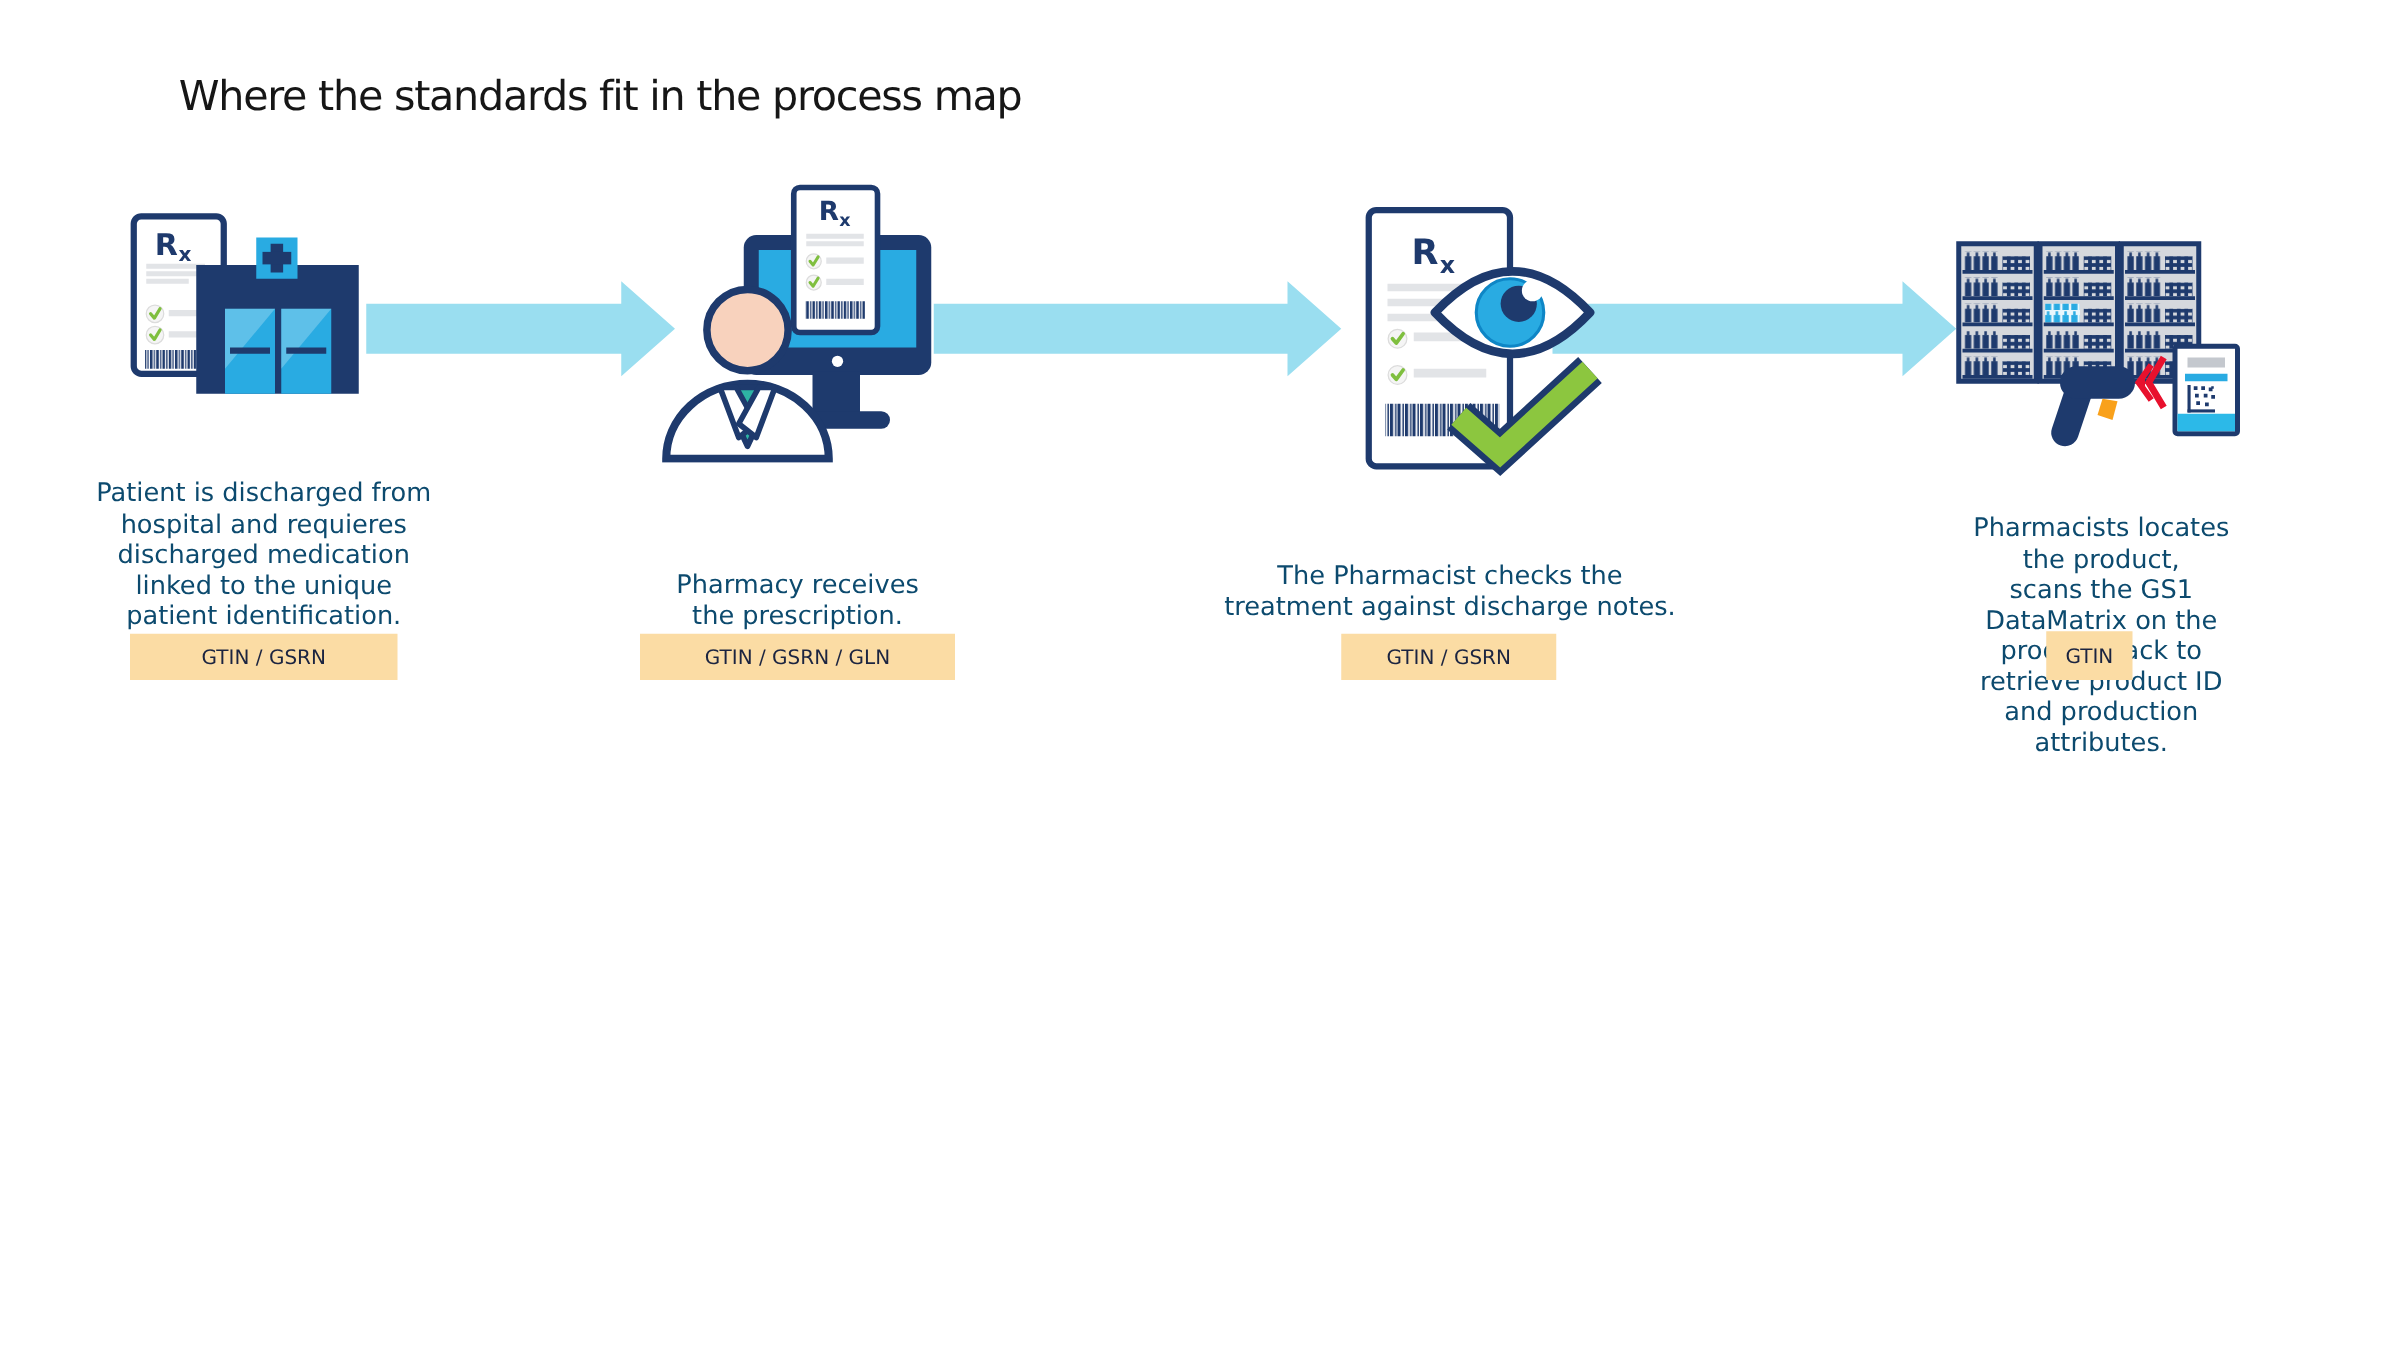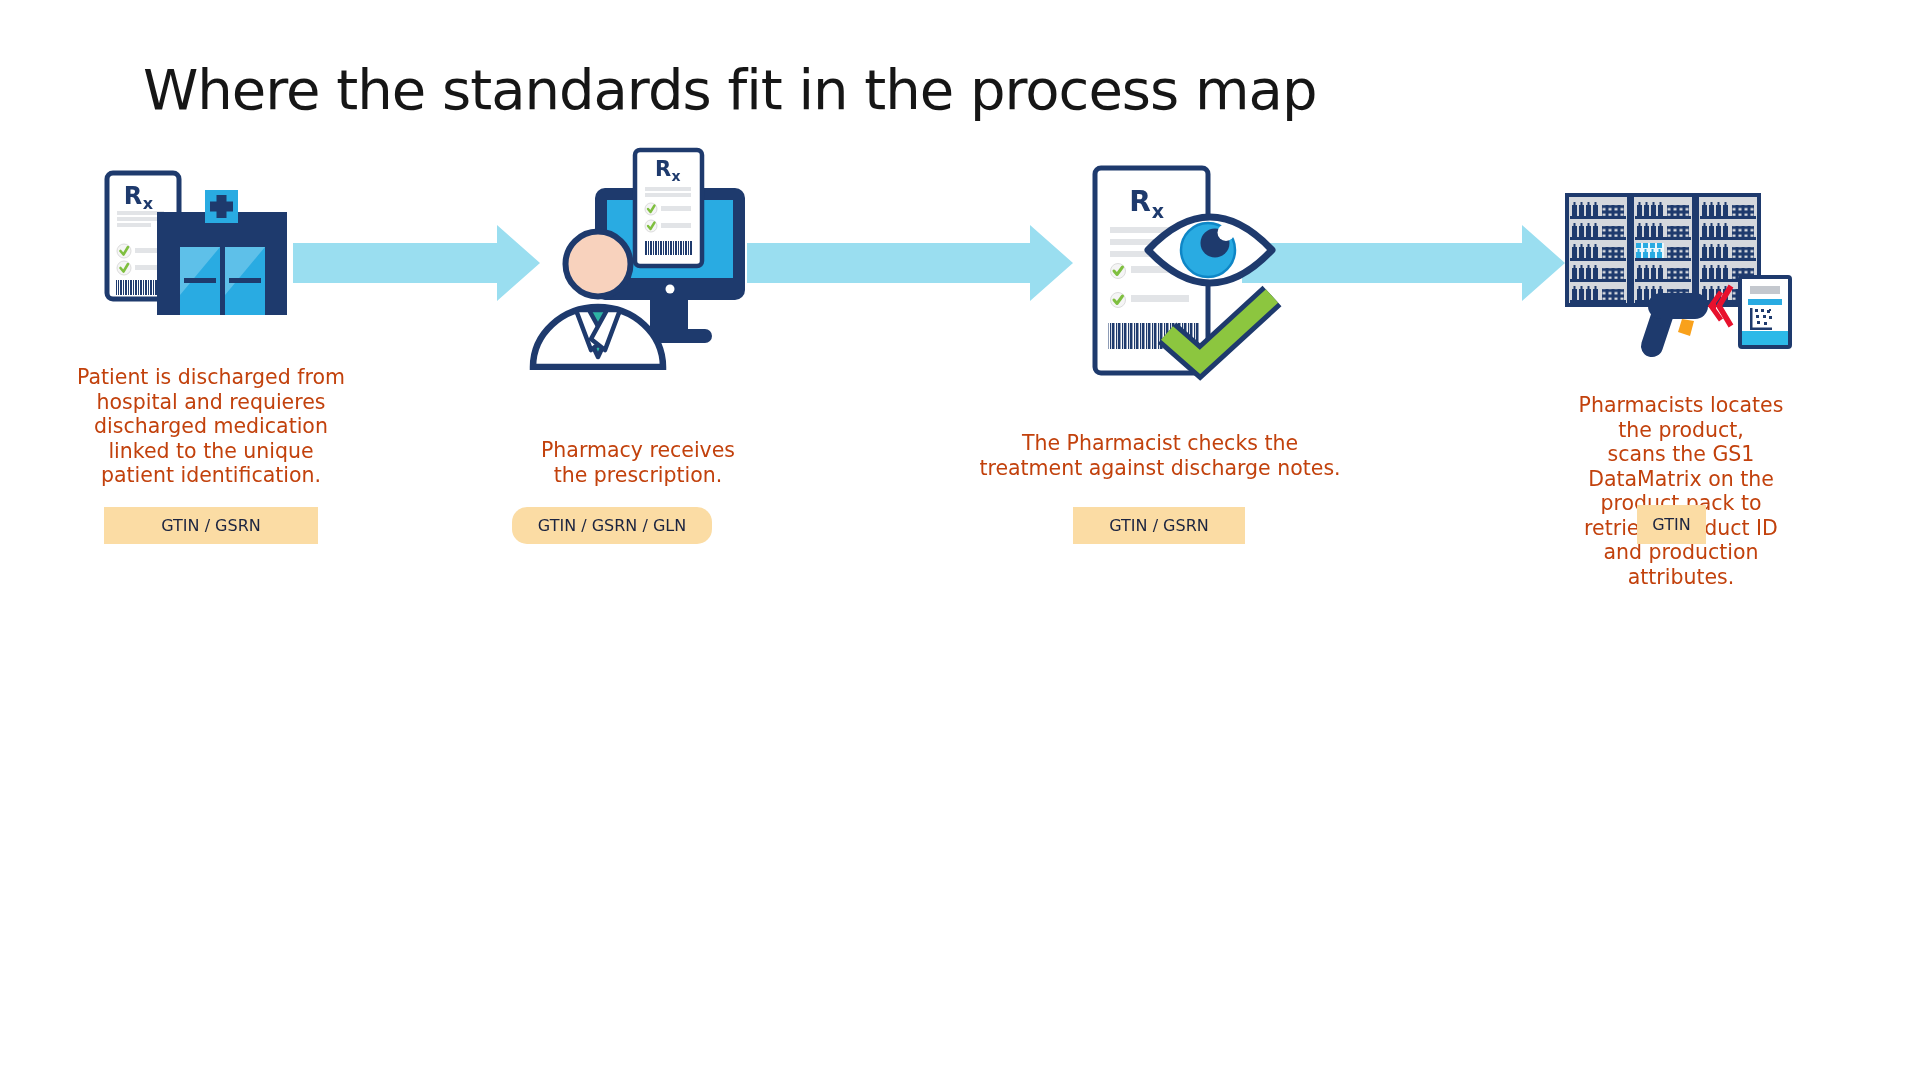--- a/index.html
+++ b/index.html
@@ -1,34 +1,34 @@
 <!DOCTYPE html>
 <html><head>
 <meta charset="utf-8">
 <style>
   html,body{margin:0;padding:0;background:#fff;}
   .canvas{position:relative;width:1920px;height:1080px;background:#ffffff;overflow:hidden;
           font-family:"DejaVu Sans","Liberation Sans",sans-serif;color:#141414;}
-  .title{position:absolute;left:143px;top:57px;font-size:56px;letter-spacing:-1px;color:#161616;white-space:nowrap;}
+  .title{position:absolute;left:143px;top:57px;font-size:33px;letter-spacing:-1px;color:#161616;white-space:nowrap;}
   .arrows{position:absolute;left:0;top:0;}
   .icon{position:absolute;}
   .i1{left:100px;top:168px;}
   .i2{left:525px;top:145px;}
   .i3{left:1088px;top:163px;}
   .i4{left:1558px;top:188px;}
   .desc{position:absolute;transform:translateX(-50%);text-align:center;font-size:20.5px;
-        line-height:24.5px;color:#c2410c;white-space:pre-line;}
+        line-height:24.5px;color:#0c4a6e;white-space:pre-line;margin-top:17px;}
   .d1{left:211px;top:365px;}
   .d2{left:638px;top:438px;}
   .d3{left:1160px;top:431px;}
   .d4{left:1681px;top:393px;}
   .badge{position:absolute;background:#FBDCA4;color:#1B2440;font-size:16px;
          display:flex;align-items:center;justify-content:center;white-space:nowrap;}
   .b1{left:104px;top:507px;width:214px;height:37px;}
-  .b2{left:512px;top:507px;width:200px;height:37px;border-radius:15px;}
+  .b2{left:512px;top:507px;width:252px;height:37px;}
   .b3{left:1073px;top:507px;width:172px;height:37px;}
   .b4{left:1637px;top:505px;width:69px;height:39px;}
   svg text{font-family:"DejaVu Sans","Liberation Sans",sans-serif;}
 </style>
 </head>
 <body>
 
 <div class="canvas">
 
   <div class="title">Where the standards fit in the process map</div>

